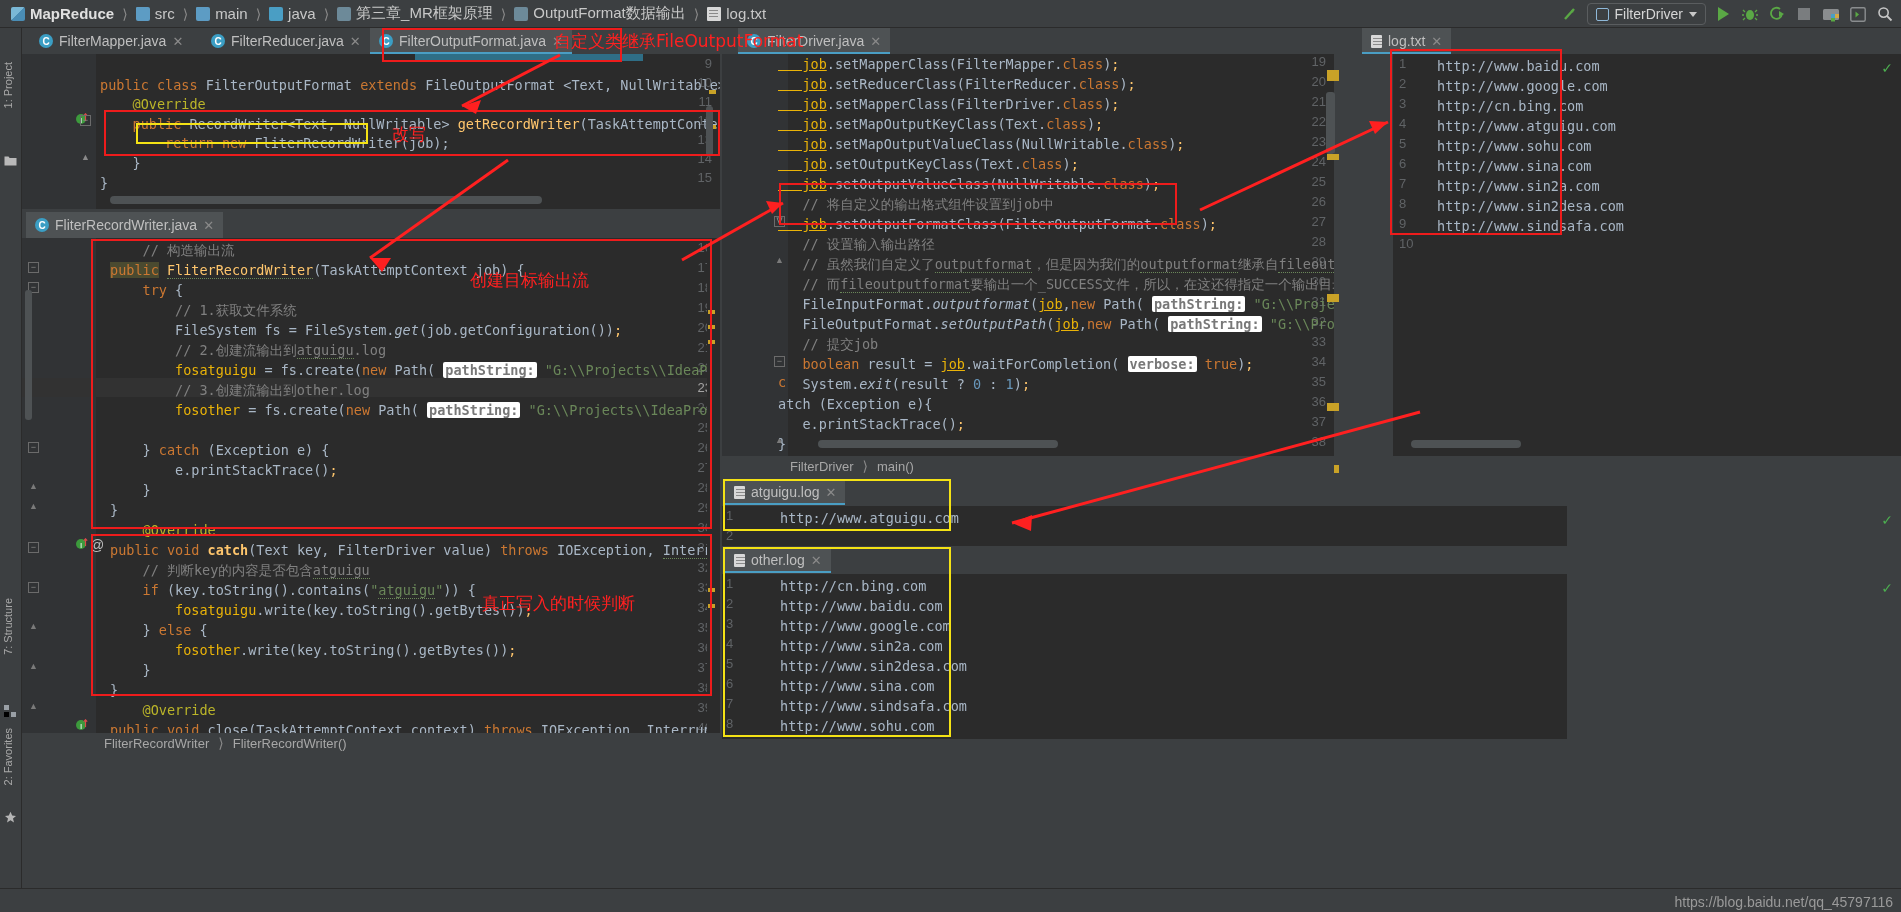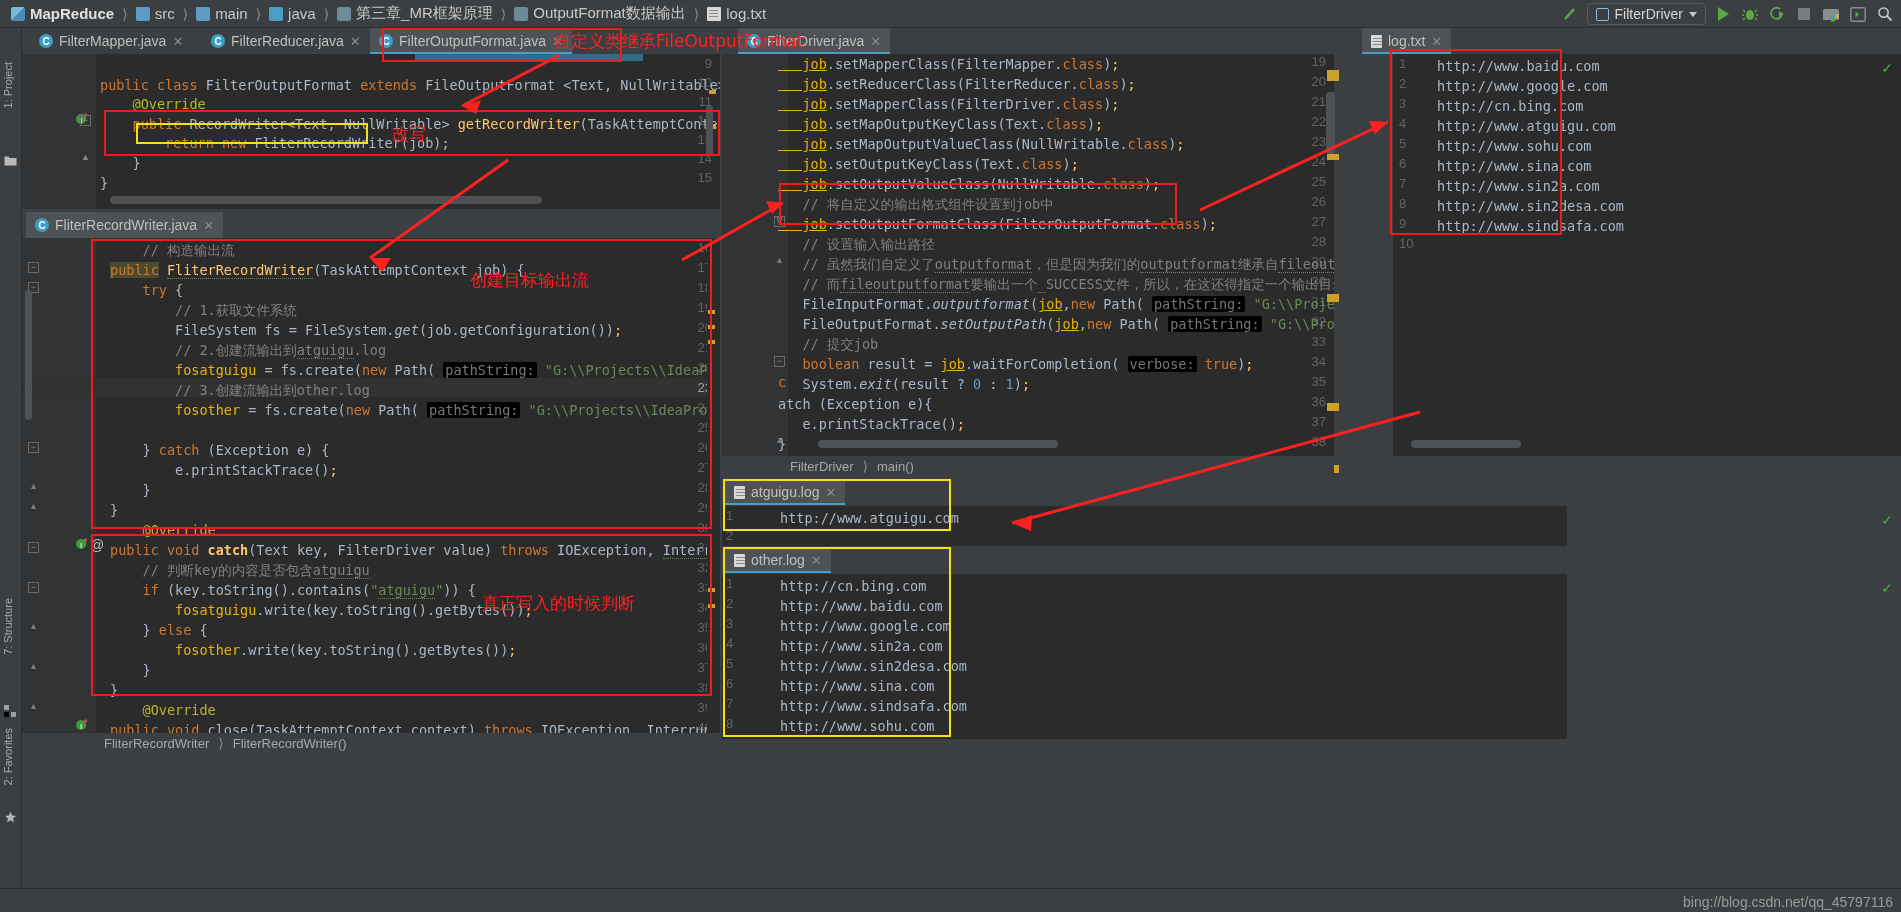--- a/index.html
+++ b/index.html
@@ -62,21 +62,21 @@
   .lnum{ position:absolute; right:8px; font-size:13px; color:#606366; text-align:right;}
   .lnum.cur{ color:#a4a3a3; }
   .foldcol{ position:absolute; left:52px; top:0; bottom:0; width:22px; background:#313335;}
   .fold{ position:absolute; left:6px; width:11px; height:11px; border:1px solid #6b6b6b;
      color:#8a8a8a; font-size:9px; line-height:9px; text-align:center;}
   .code{ position:absolute; font-size:13.5px; white-space:pre; line-height:19.6px; }
   .kw{color:#cc7832;}
   .str{color:#6a8759;} .cmt{color:#808080;} .num{color:#6897bb;}
   .fld{color:#eab308;} .mth{color:#ffc66d;} .ann{color:#bbb529;}
   .txt{color:#a9b7c6;} .ital{font-style:italic;}
-  .und{text-decoration:underline;} .hint{color:#787878;background:#000000;border-radius:2px;padding:0 2px;}
+  .und{text-decoration:underline;} .hint{color:#787878;background:#ffffff;border-radius:2px;padding:0 2px;font-weight:bold;}
   .wavy{border-bottom:1px dotted #6a8759;}
   .curline{position:absolute;left:0;right:0;height:19px;background:#323232;}
 
   
   .panecrumb{ position:absolute; height:20px; display:flex; align-items:center; gap:6px;
      font-size:13px; color:#a7a7a7; background:#3c3f41; }
 
   
   .vscroll{ position:absolute; width:13px; background:#2b2b2b;}
   .vthumb{ position:absolute; left:3px; width:7px; background:#4e5254; border-radius:3px;}
@@ -559,13 +559,13 @@
   <line x1="1200" y1="210" x2="1388" y2="122" stroke="#ff2020" stroke-width="3"></line>
   <polygon points="1388,122 1369,121 1375,134" fill="#ff2020"></polygon>
 </svg>
 
 <span class="annot zh" style="left:554px; top:30px;">自定义类继承FileOutputFormat</span>
 <span class="annot zh" style="left:392px; top:123px;">改写</span>
 <span class="annot zh" style="left:470px; top:269px;">创建目标输出流</span>
 <span class="annot zh" style="left:482px; top:592px;">真正写入的时候判断</span>
 
 <div id="statusbar"></div>
-<span id="watermark">bing://blog.csdn.net/qq_45797116</span>
+<span id="watermark">https://blog.baidu.net/qq_45797116</span>
 
 </body></html>

